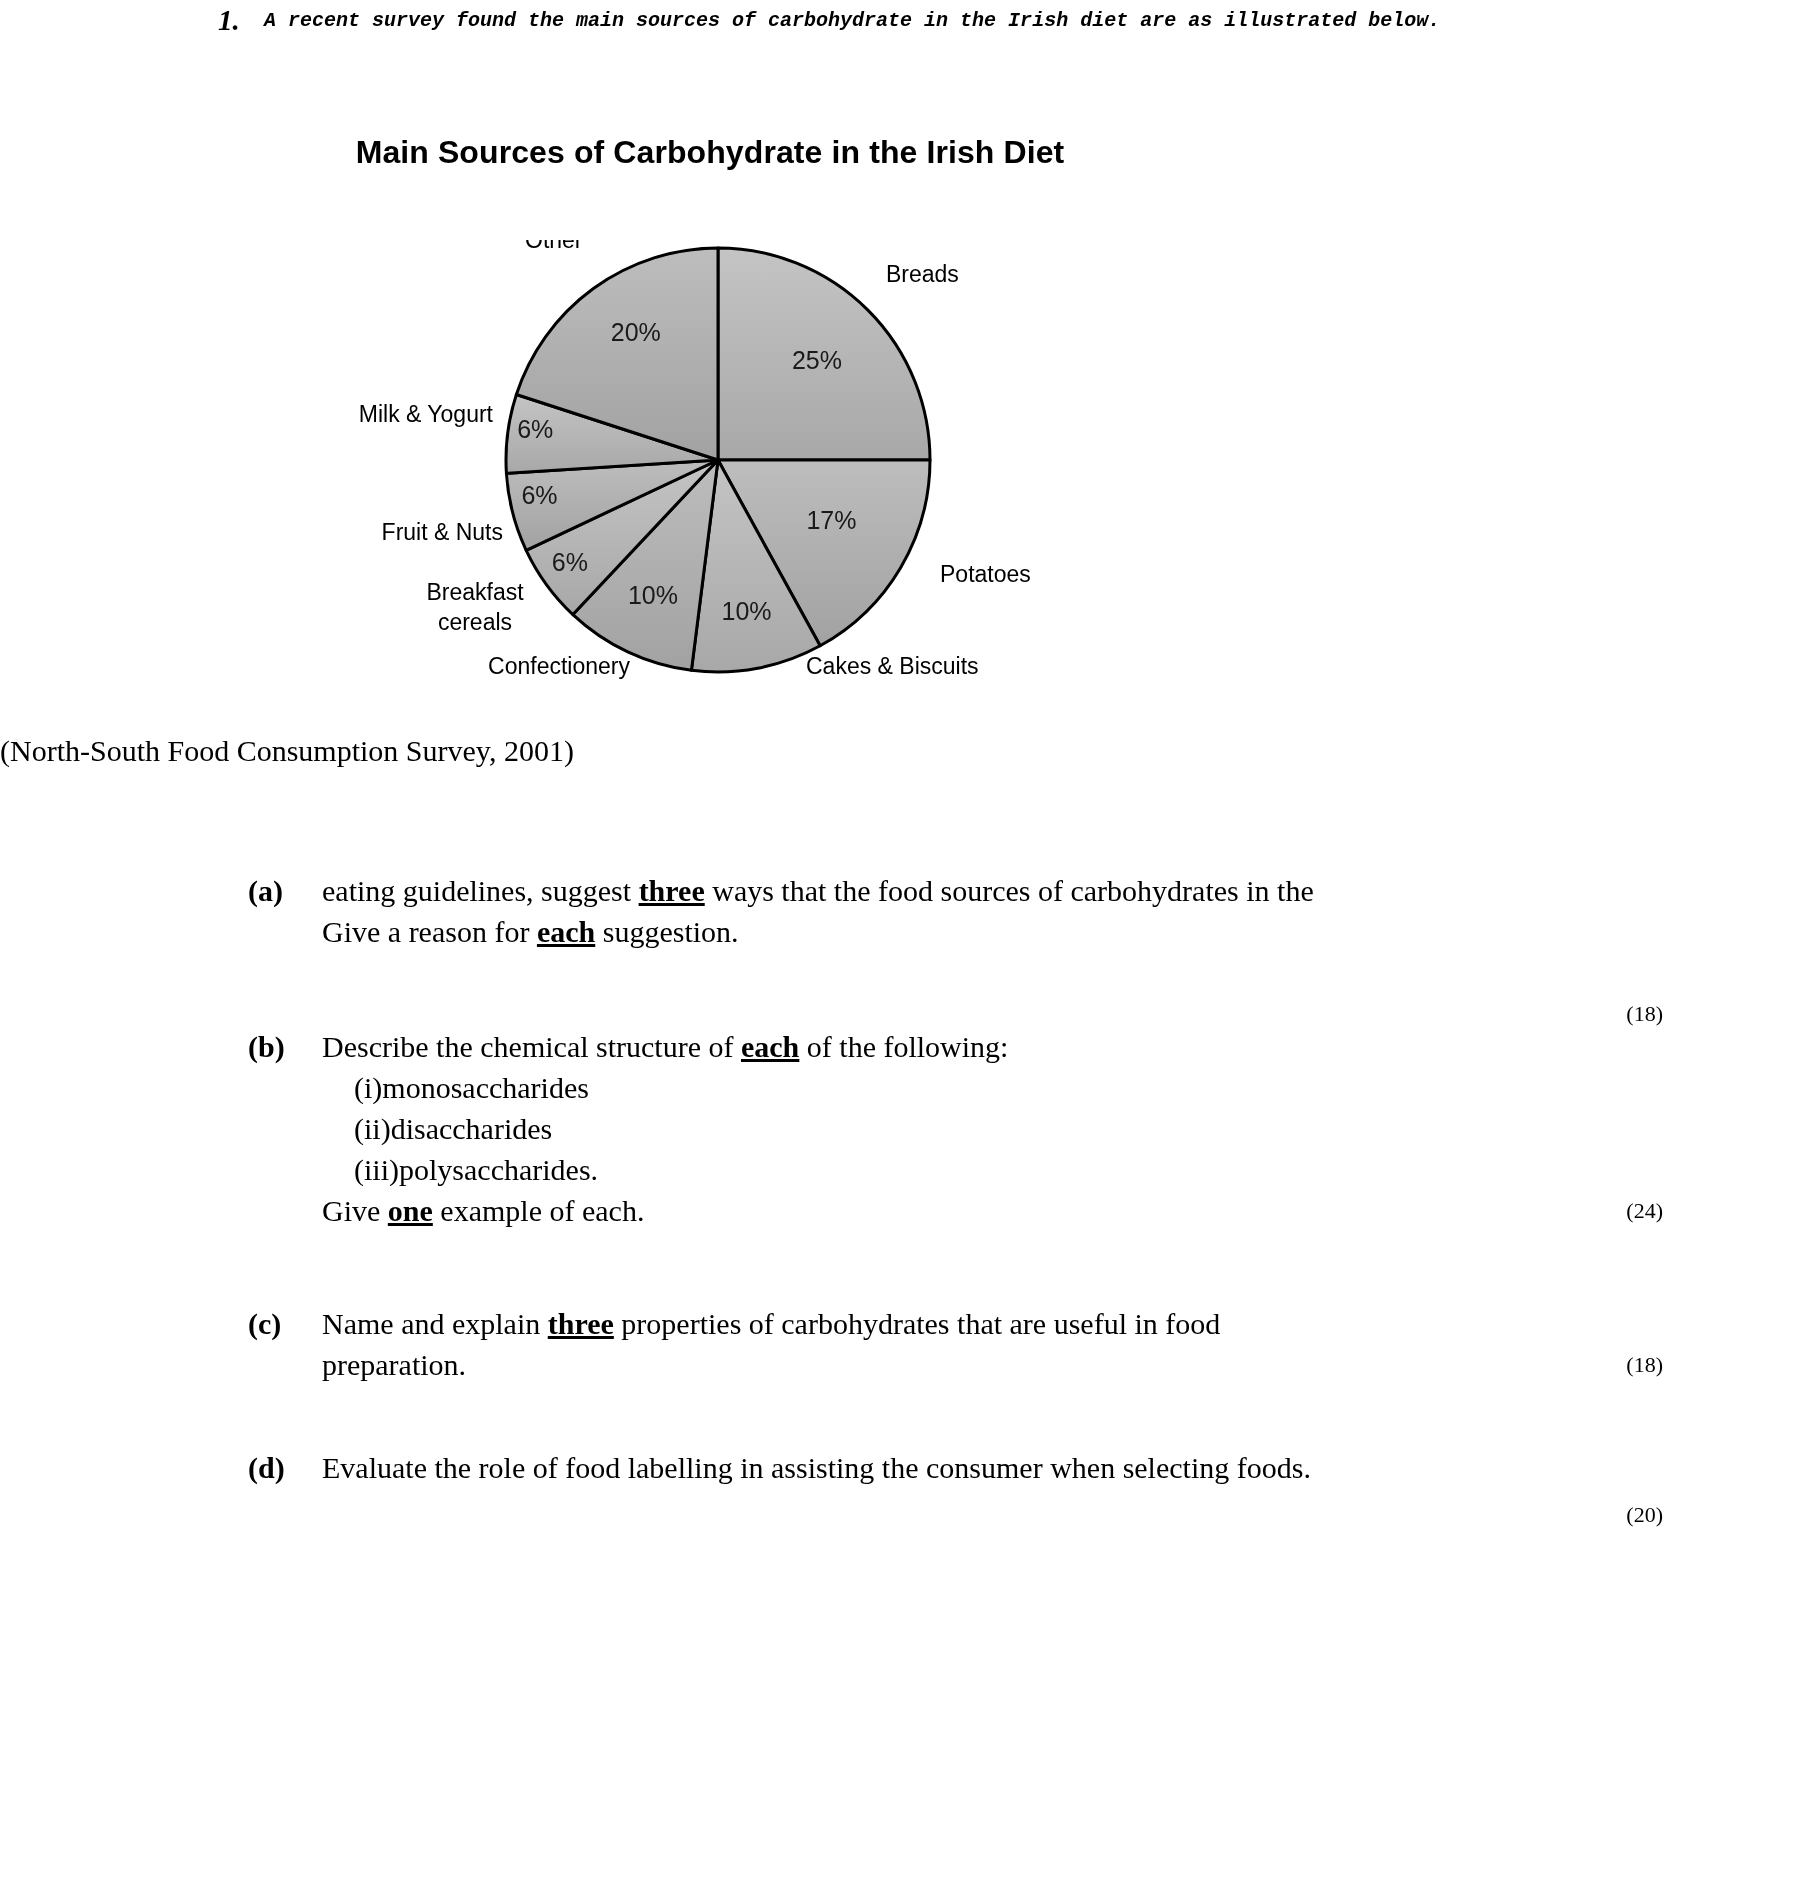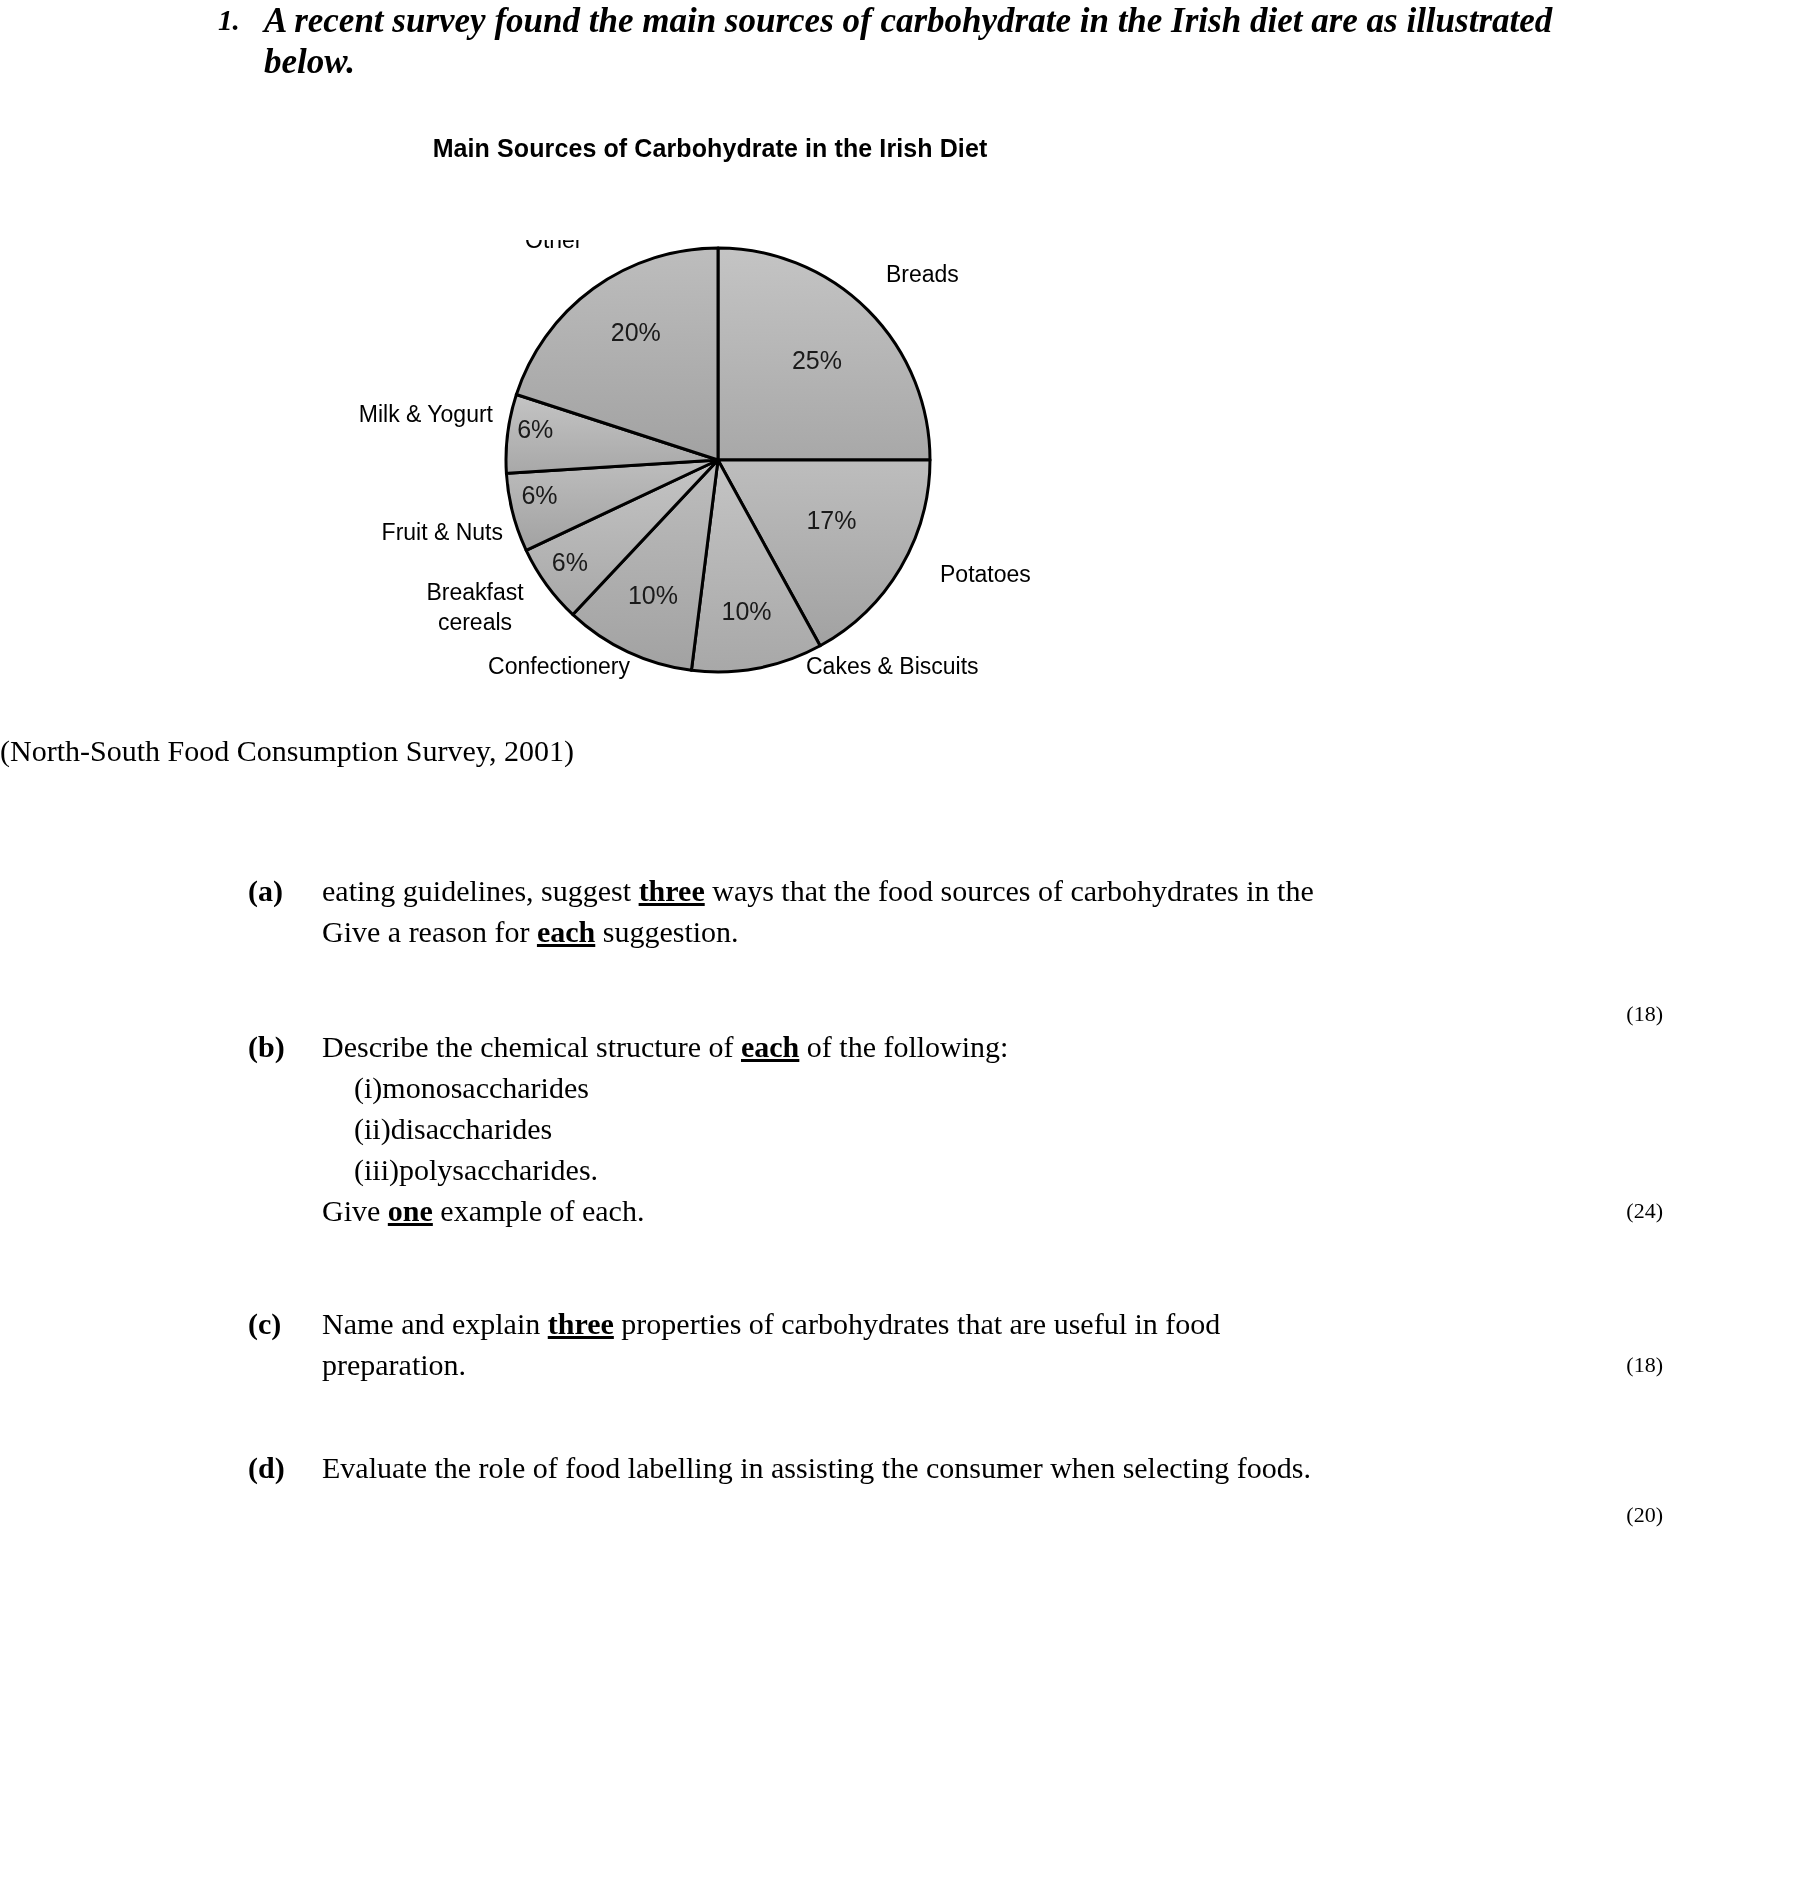--- a/index.html
+++ b/index.html
@@ -35,42 +35,43 @@
     font-weight: bold;
     font-style: italic;
     font-size: 29px;
     line-height: 41px;
     width: 46px;
     flex: 0 0 46px;
   }
   .q-stem {
     font-weight: bold;
     font-style: italic;
-    font-size: 35px;
+    font-size: 20px;
     line-height: 41px;
     flex: 1 1 auto;
+    font-family: Liberation Mono, monospace;
   }
 
   
   .chart-wrap {
     position: absolute;
     left: 0px;
     top: 120px;
     width: 1818px;
     height: 640px;
   }
   .chart-title {
     position: absolute;
     left: 0;
     top: 14px;
     width: 1420px;
     text-align: center;
     font-family: "Liberation Sans", "DejaVu Sans", sans-serif;
     font-weight: bold;
-    font-size: 25px;
+    font-size: 32px;
     letter-spacing: 0.1px;
   }
   .pie-svg {
     position: absolute;
     left: 250px;
     top: 120px;
   }
   .pie-label {
     font-family: "Liberation Sans", "DejaVu Sans", sans-serif;
     font-size: 23px;

